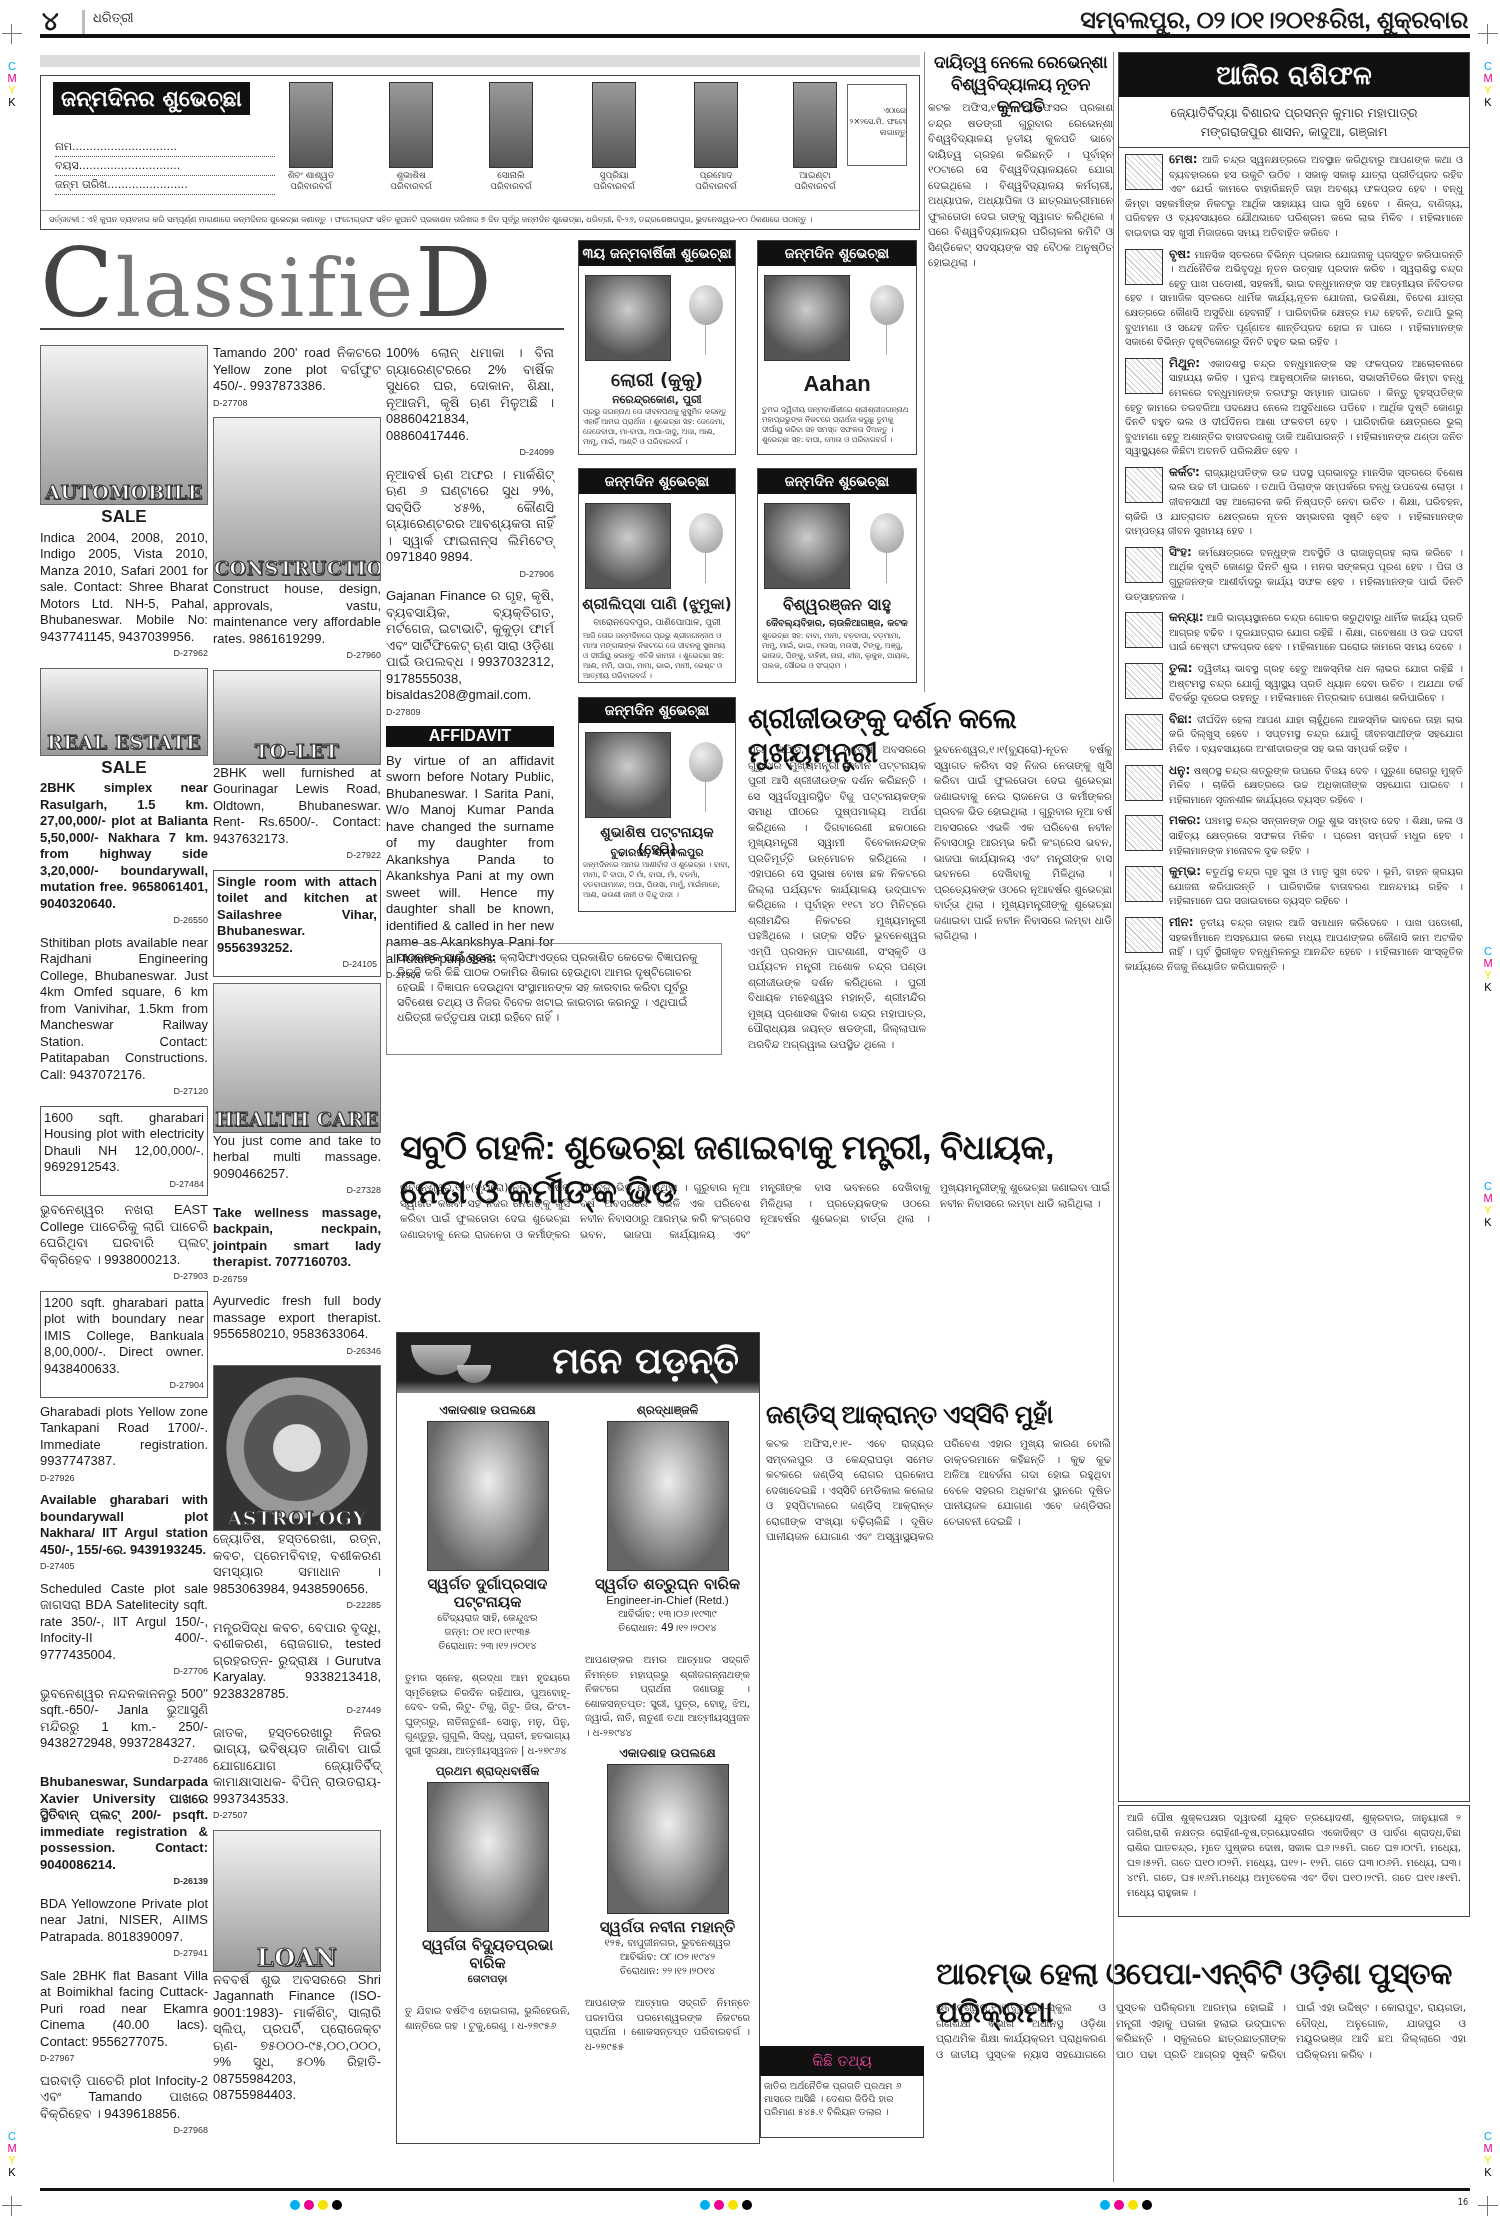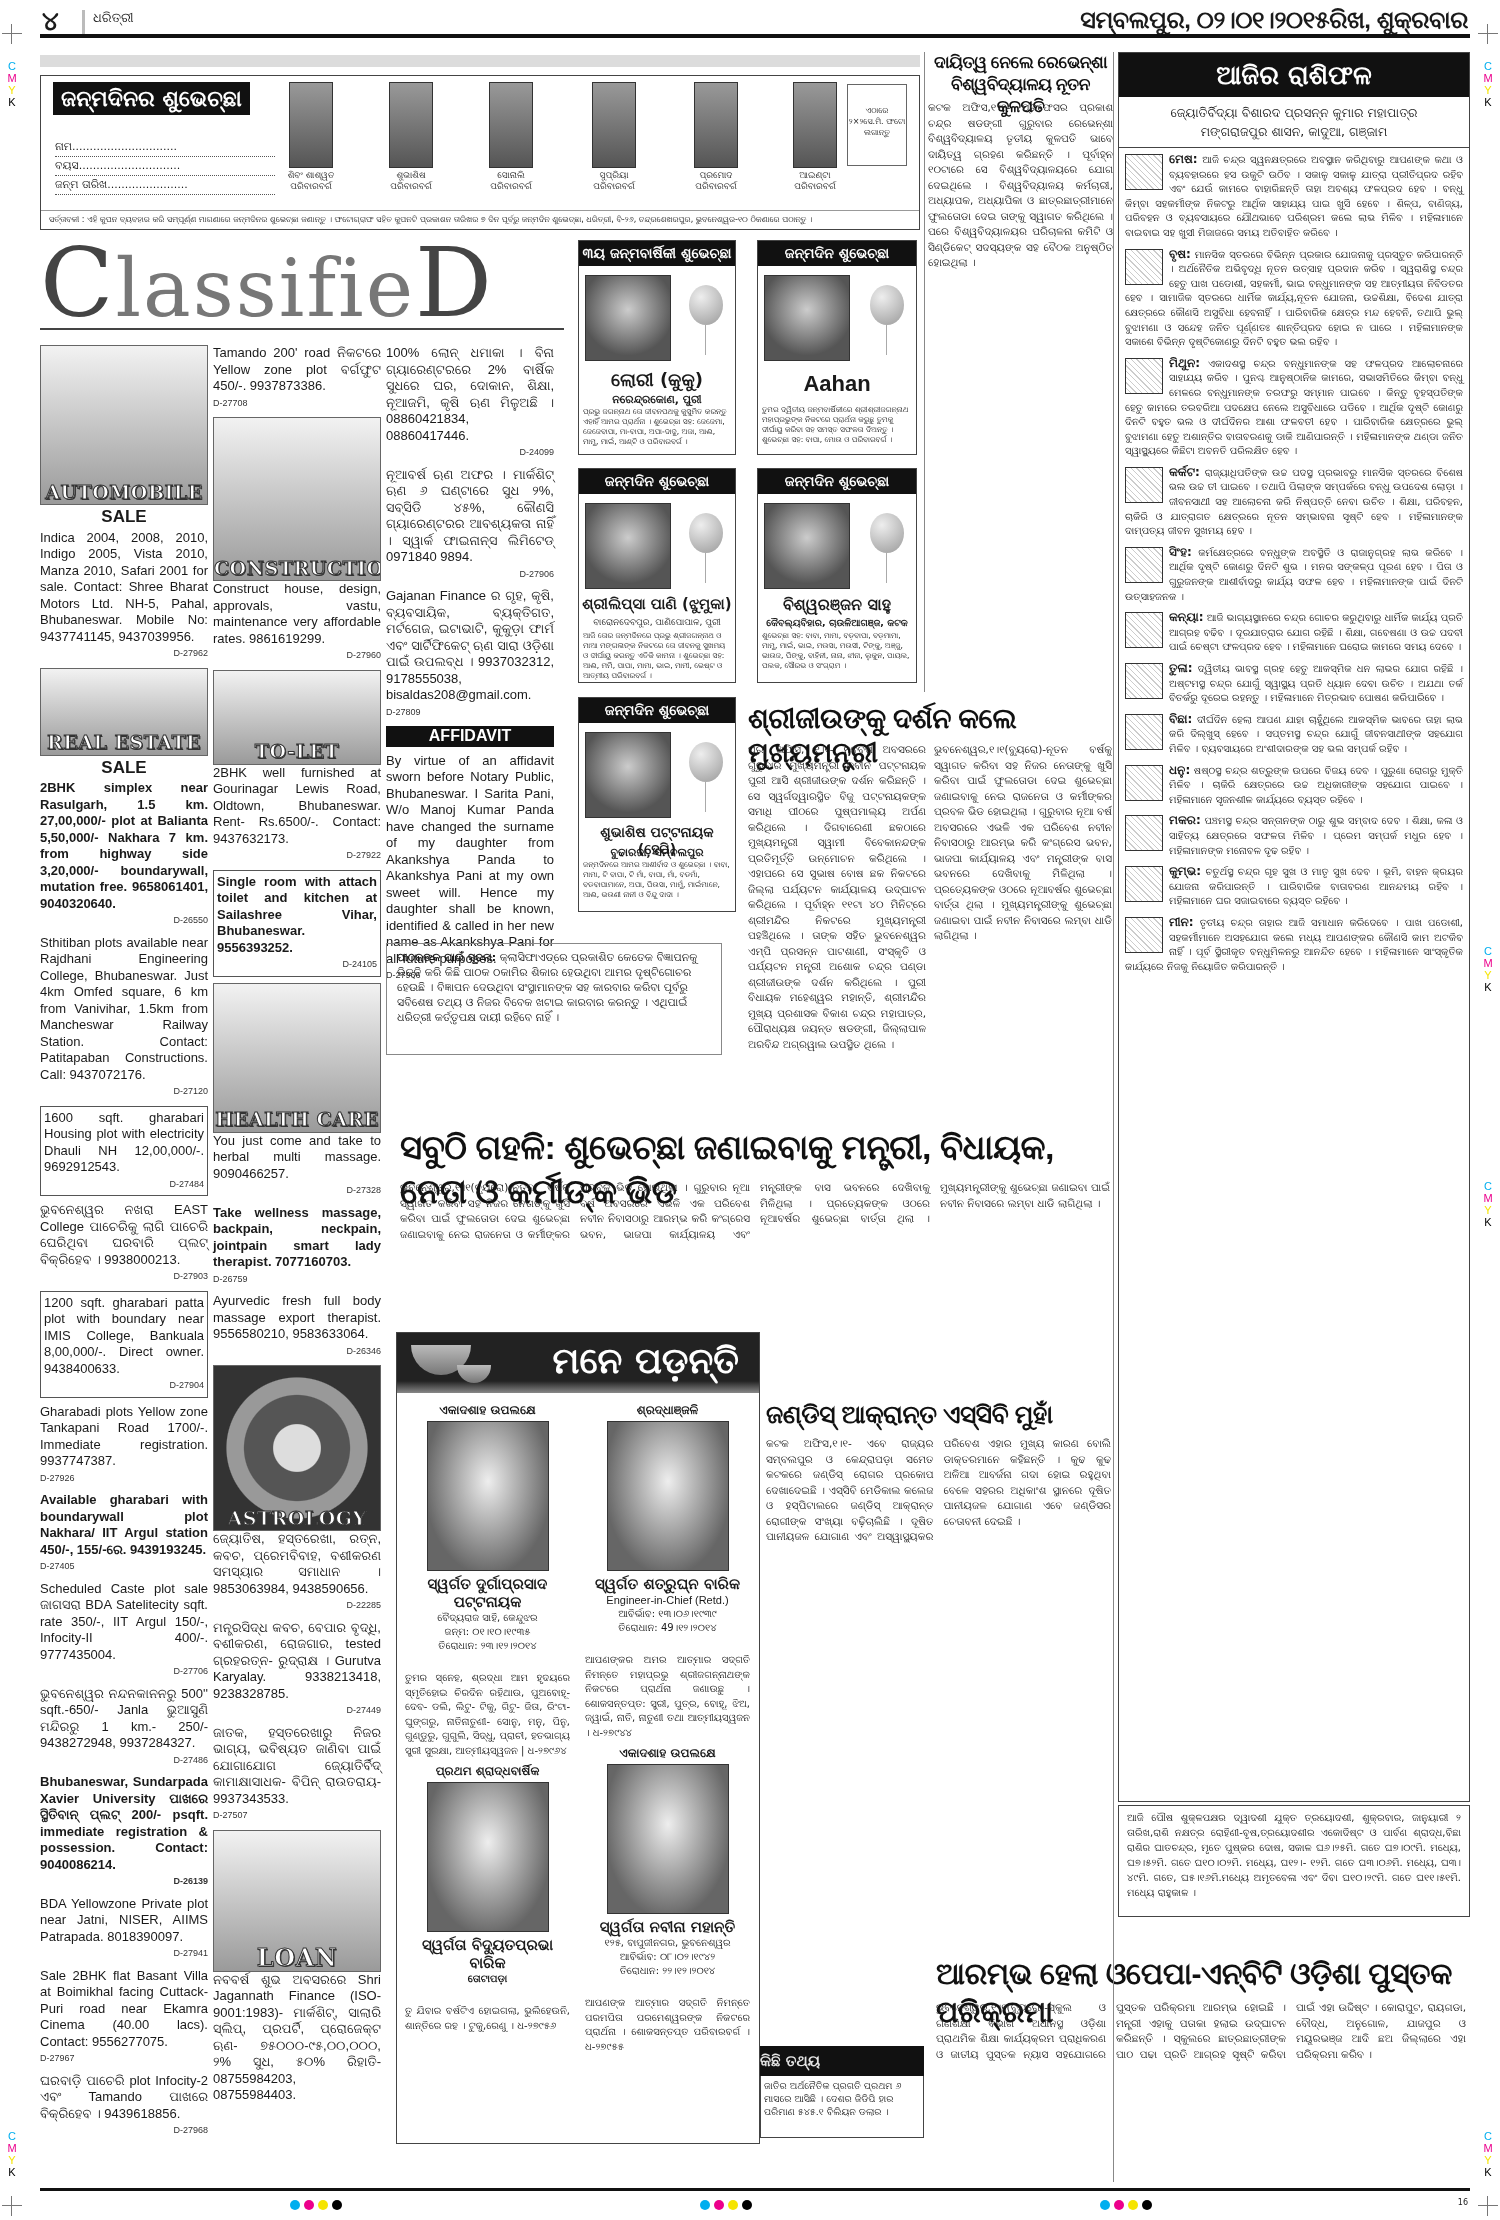--- a/index.html
+++ b/index.html
@@ -15,21 +15,21 @@
 .page-no{left:42px;top:6px;font-size:26px;font-weight:bold}
 .masthead-small{left:82px;top:10px;font-size:13px;border-left:3px solid #bbb;padding-left:8px;height:24px}
 .dateline{right:32px;top:6px;font-size:24px;font-family:"Liberation Sans Narrow","Liberation Sans",sans-serif;font-weight:bold;letter-spacing:-0.5px}
 .graybar{left:40px;top:55px;width:880px;height:12px;background:#dcdcdc}
 .bday-strip{left:40px;top:75px;width:880px;height:155px;border:1.5px solid #444}
 .bday-title{position:absolute;left:12px;top:6px;background:#111;color:#fff;font-size:22px;font-weight:bold;padding:4px 8px}
 .form-lines{position:absolute;left:14px;top:62px;font-size:11px;line-height:18px;width:110px}
 .form-lines div{border-bottom:1px dotted #555;white-space:nowrap}
 .strip-photo{position:absolute;top:6px;width:48px;height:86px;background:linear-gradient(#999,#555);border:1px solid #333}
 .strip-cap{position:absolute;top:94px;width:60px;font-size:9px;text-align:center;line-height:11px}
-.strip-placeholder{position:absolute;left:475px;top:8px;width:40px;height:82px;border:1px solid #666;font-size:8px;text-align:center;padding-top:20px;line-height:11px}
+.strip-placeholder{position:absolute;left:475px;top:8px;width:40px;height:82px;border:1px solid #666;font-size:8px;text-align:right;padding-top:20px;line-height:11px}
 .strip-note{position:absolute;left:0;right:0;bottom:0;border-top:1px solid #999;font-size:8px;padding:4px 8px}
 .classified-logo{left:40px;top:238px;width:520px;height:90px;font-family:"DejaVu Serif",serif;font-size:80px;color:#777;letter-spacing:2px;line-height:90px}
 .classified-logo .big{color:#444;font-size:96px}
 .col{position:absolute;font-family:"Liberation Sans",sans-serif;font-size:13px;line-height:16.5px;text-align:justify}
 .col p{margin-bottom:6px}
 .adcode{display:block;text-align:right;font-size:9px;color:#333}
 .adcode.left{text-align:left}
 .catimg{position:relative;width:100%;border:1px solid #666;background:linear-gradient(180deg,#f2f2f2,#9a9a9a);overflow:hidden}
 .catimg .lbl{position:absolute;left:0;right:0;bottom:4px;text-align:center;font-family:"DejaVu Serif",serif;font-weight:bold;color:#fff;-webkit-text-stroke:1px #333;font-size:19px;letter-spacing:0.5px;text-shadow:1px 1px 0 #333}
 .sale-h{text-align:center;font-weight:bold;font-size:17px;margin:4px 0}
@@ -57,21 +57,21 @@
 .mane-box{left:396px;top:1332px;width:364px;height:812px;border:1.5px solid #444}
 .mane-h{height:60px;background:linear-gradient(#222,#222 80%,#888);color:#fff;font-size:36px;font-weight:bold;text-align:right;padding-right:20px;line-height:56px;position:relative}
 .lamp{position:absolute;left:14px;top:12px;width:60px;height:30px;border-radius:0 0 30px 30px;background:linear-gradient(#bbb,#777)}
 .lamp2{position:absolute;left:60px;top:32px;width:34px;height:18px;border-radius:0 0 18px 18px;background:linear-gradient(#bbb,#777)}
 .obit{position:absolute;text-align:center}
 .obit .ot{font-size:12px;font-weight:bold}
 .obit .ph{margin:4px auto;border:1.5px solid #333;background:radial-gradient(ellipse at 50% 40%,#eee,#666 75%)}
 .obit .on{font-size:15px;font-weight:bold}
 .obit .os{font-size:10px;line-height:14px}
 .obit .ob{font-size:10px;line-height:14.5px;text-align:justify;margin-top:18px}
-.kichhi-h{left:760px;top:2046px;width:164px;height:30px;background:#111;color:#e5e5e5;font-size:15px;font-weight:bold;line-height:30px}
+.kichhi-h{left:760px;top:2046px;width:164px;height:30px;background:#111;color:#ec4899;font-size:15px;font-weight:normal;text-align:center;line-height:30px}
 .kichhi-box{left:760px;top:2076px;width:164px;height:62px;border:1px solid #444;border-top:none;font-size:9.5px;line-height:13px;padding:3px}
 .footer-rule{position:absolute;left:40px;right:30px;top:2188px;height:3px;background:#111}
 .colorbar{position:absolute;top:2200px;display:flex;gap:4px}
 .colorbar span{display:inline-block;width:10px;height:10px;border-radius:50%}
 .vrule{position:absolute;width:1px;background:#888}
 </style>
 </head>
 <body>
 
 <div class="reg" style="left:2px;top:24px"></div>

